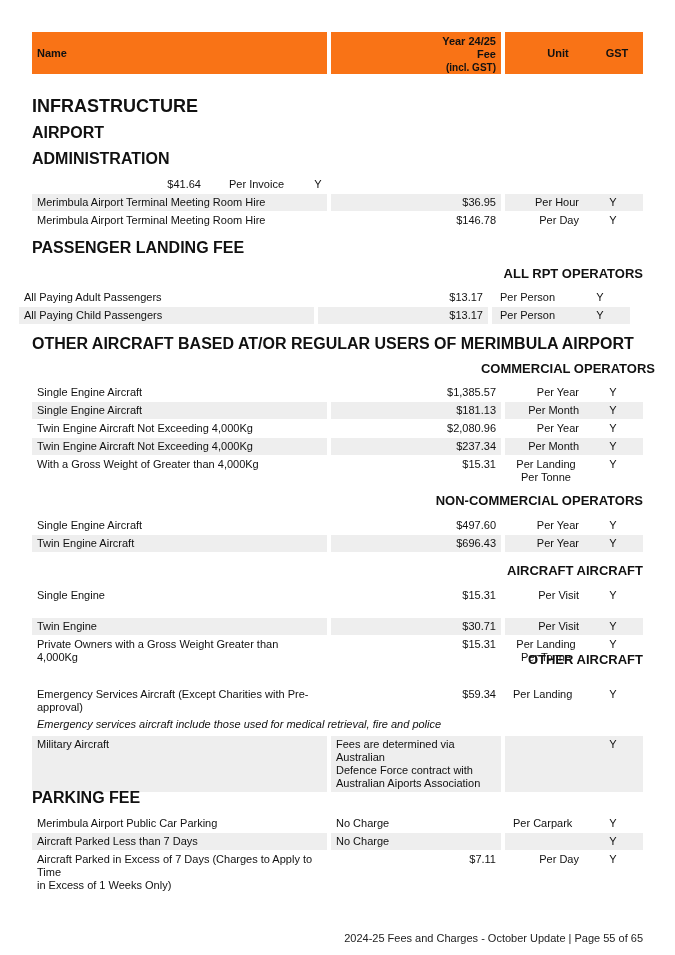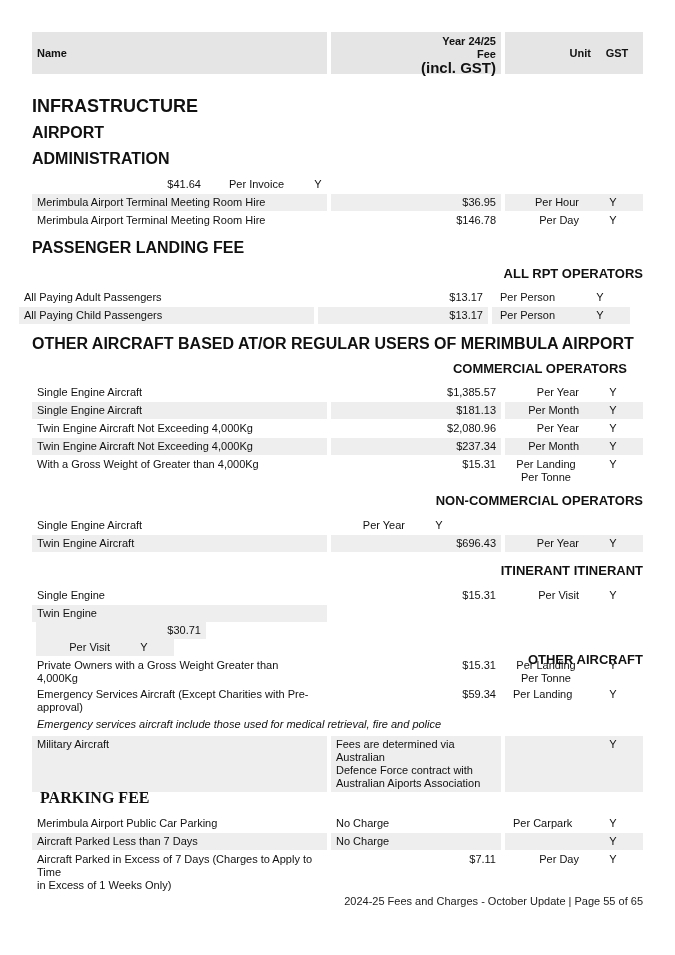--- a/index.html
+++ b/index.html
@@ -1,44 +1,44 @@
 <!DOCTYPE html>
 <html><head>
 <meta charset="utf-8">
 <style>
   html, body { margin: 0; padding: 0; background: #ffffff; }
   body { width: 675px; height: 955px; position: relative; overflow: hidden;
          font-family: "Liberation Sans", sans-serif; color: #111; }
   .page { position: absolute; left: 32px; top: 32px; width: 611px; }
   .hdr { display: flex; height: 42px; font-weight: bold; font-size: 11px; }
-  .hdr > div { background: #e5e5e5; box-sizing: border-box; }
+  .hdr > div { background: #f97316; box-sizing: border-box; }
   .c-name { width: 295px; }
   .c-fee { width: 170px; margin-left: 4px; text-align: right; }
   .c-unitgst { width: 138px; margin-left: 4px; display: flex; }
-  .c-unit { width: 86px; text-align: right; }
+  .c-unit { width: 86px; text-align: center; }
   .c-gst { width: 52px; text-align: center; }
   .hdr .c-name { display: flex; align-items: center; padding-left: 5px; }
   .hdr .c-fee { padding: 3px 5px 0 0; line-height: 13px; }
-  .hdr .c-fee .small { font-size: 15px; }
+  .hdr .c-fee .small { font-size: 10px; }
   .hdr .c-unitgst { align-items: center; }
   .hdr .c-unit { padding-left: 20px; box-sizing: border-box; }
   h1 { font-size: 18px; margin: 0; font-weight: bold; }
   h2 { font-size: 16px; margin: 0; font-weight: bold; }
   h3 { font-size: 13px; margin: 0; font-weight: bold; text-align: right; }
   .row { display: flex; font-size: 11px; line-height: 13px; }
   .row > div { box-sizing: border-box; padding: 2px 5px; }
   .row.shade .c-name, .row.shade .c-fee, .row.shade .c-unitgst { background: #eeeeee; }
   .row .c-unitgst { padding: 0; }
   .row .c-unitgst > div { padding: 2px 0; }
   .row .c-unit { text-align: right; padding-right: 12px !important; box-sizing: border-box; }
   .row .c-unit.left { text-align: left; padding-left: 8px !important; }
   .row .c-gst { text-align: center; padding-right: 8px !important; box-sizing: border-box; }
   .row .c-fee.left { text-align: left; }
   .note { font-size: 11px; padding: 2px 5px; line-height: 13px; font-style: italic; }
-  .footer { position: absolute; right: 32px; top: 895px; font-size: 11px; color: #222; }
+  .footer { position: absolute; right: 32px; top: 932px; font-size: 11px; color: #222; }
   .block { position: absolute; left: 0; width: 611px; }
 </style>
 </head>
 <body>
 
 <div class="page">
 
   <div class="hdr">
     <div class="c-name">Name</div>
     <div class="c-fee">
@@ -110,21 +110,21 @@
     <div class="c-unitgst">
         <div class="c-unit left">Per Person</div>
         <div class="c-gst">Y</div>
       </div>
   </div>
 </div>
 
 <div class="block" style="left:32px; top:335px;">
   <h2>OTHER AIRCRAFT BASED AT/OR REGULAR USERS OF MERIMBULA AIRPORT</h2>
 </div>
-<div class="block" style="left:16px; top:361px;">
+<div class="block" style="left:44px; top:361px;">
   <h3>COMMERCIAL OPERATORS</h3>
 </div>
 <div class="block" style="left:32px; top:384px;">
   <div class="row">
     <div class="c-name">Single Engine Aircraft</div>
     <div class="c-fee">$1,385.57</div>
     <div class="c-unitgst">
         <div class="c-unit">Per Year</div>
         <div class="c-gst">Y</div>
       </div>
@@ -165,48 +165,49 @@
       </div>
   </div>
 </div>
 
 <div class="block" style="left:32px; top:493px;">
   <h3>NON-COMMERCIAL OPERATORS</h3>
 </div>
 <div class="block" style="left:32px; top:517px;">
   <div class="row">
     <div class="c-name">Single Engine Aircraft</div>
+    <div class="c-fee">$497.60</div>
     <div class="c-unitgst">
         <div class="c-unit">Per Year</div>
         <div class="c-gst">Y</div>
       </div>
   </div>
   <div class="row shade" style="margin-top:1px;">
     <div class="c-name">Twin Engine Aircraft</div>
     <div class="c-fee">$696.43</div>
     <div class="c-unitgst">
         <div class="c-unit">Per Year</div>
         <div class="c-gst">Y</div>
       </div>
   </div>
 </div>
 
 <div class="block" style="left:32px; top:563px;">
-  <h3>ITINERANT ITINERANT</h3>
+  <h3>AIRCRAFT AIRCRAFT</h3>
 </div>
 <div class="block" style="left:32px; top:587px;">
   <div class="row">
     <div class="c-name">Single Engine</div>
     <div class="c-fee">$15.31</div>
     <div class="c-unitgst">
         <div class="c-unit">Per Visit</div>
         <div class="c-gst">Y</div>
       </div>
   </div>
-  <div class="row shade" style="margin-top:1px;flex-direction:column;">
+  <div class="row shade" style="margin-top:14px;">
     <div class="c-name">Twin Engine</div>
     <div class="c-fee">$30.71</div>
     <div class="c-unitgst">
         <div class="c-unit">Per Visit</div>
         <div class="c-gst">Y</div>
       </div>
   </div>
   <div class="row" style="margin-top:1px;">
     <div class="c-name">Private Owners with a Gross Weight Greater than 4,000Kg</div>
     <div class="c-fee">$15.31</div>
@@ -243,21 +244,21 @@
       <div>Defence Force contract with</div>
       <div>Australian Aiports Association</div>
     </div>
     <div class="c-unitgst">
         <div class="c-unit"></div>
         <div class="c-gst">Y</div>
       </div>
   </div>
 </div>
 
-<div class="block" style="left:40px; top:789px;font-family:Liberation Serif, serif;">
+<div class="block" style="left:32px; top:789px;">
   <h2>PARKING FEE</h2>
 </div>
 <div class="block" style="left:32px; top:815px;">
   <div class="row">
     <div class="c-name">Merimbula Airport Public Car Parking</div>
     <div class="c-fee left">No Charge</div>
     <div class="c-unitgst">
         <div class="c-unit left">Per Carpark</div>
         <div class="c-gst">Y</div>
       </div>

